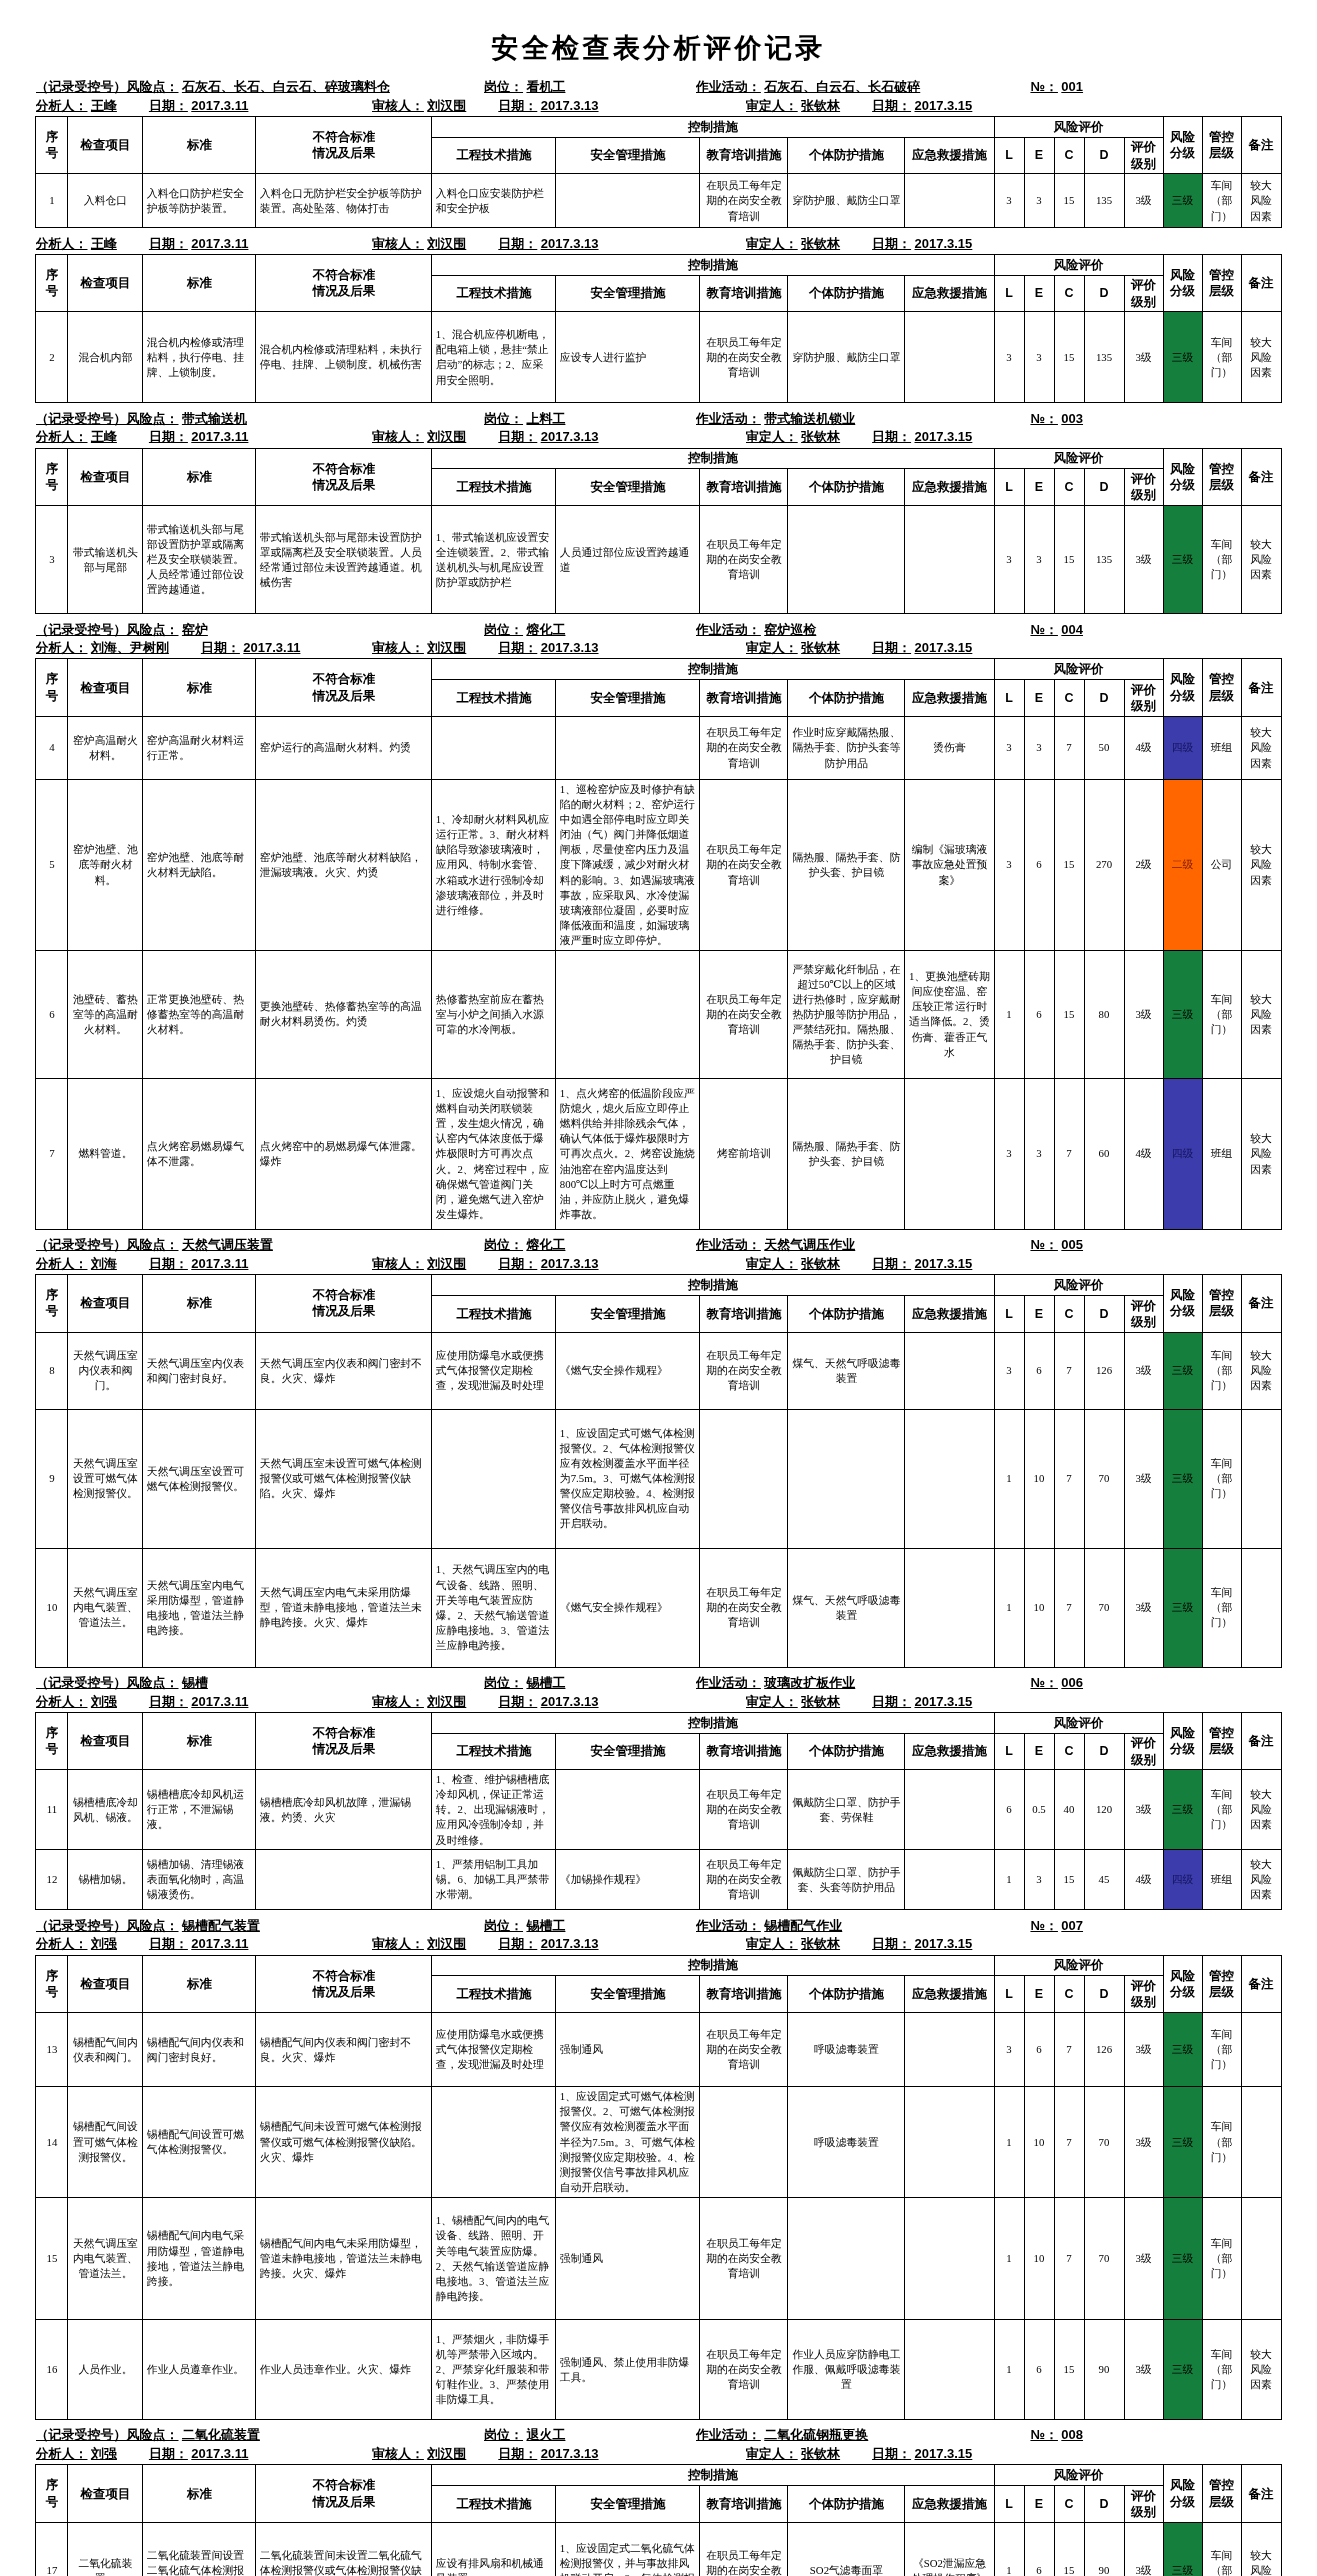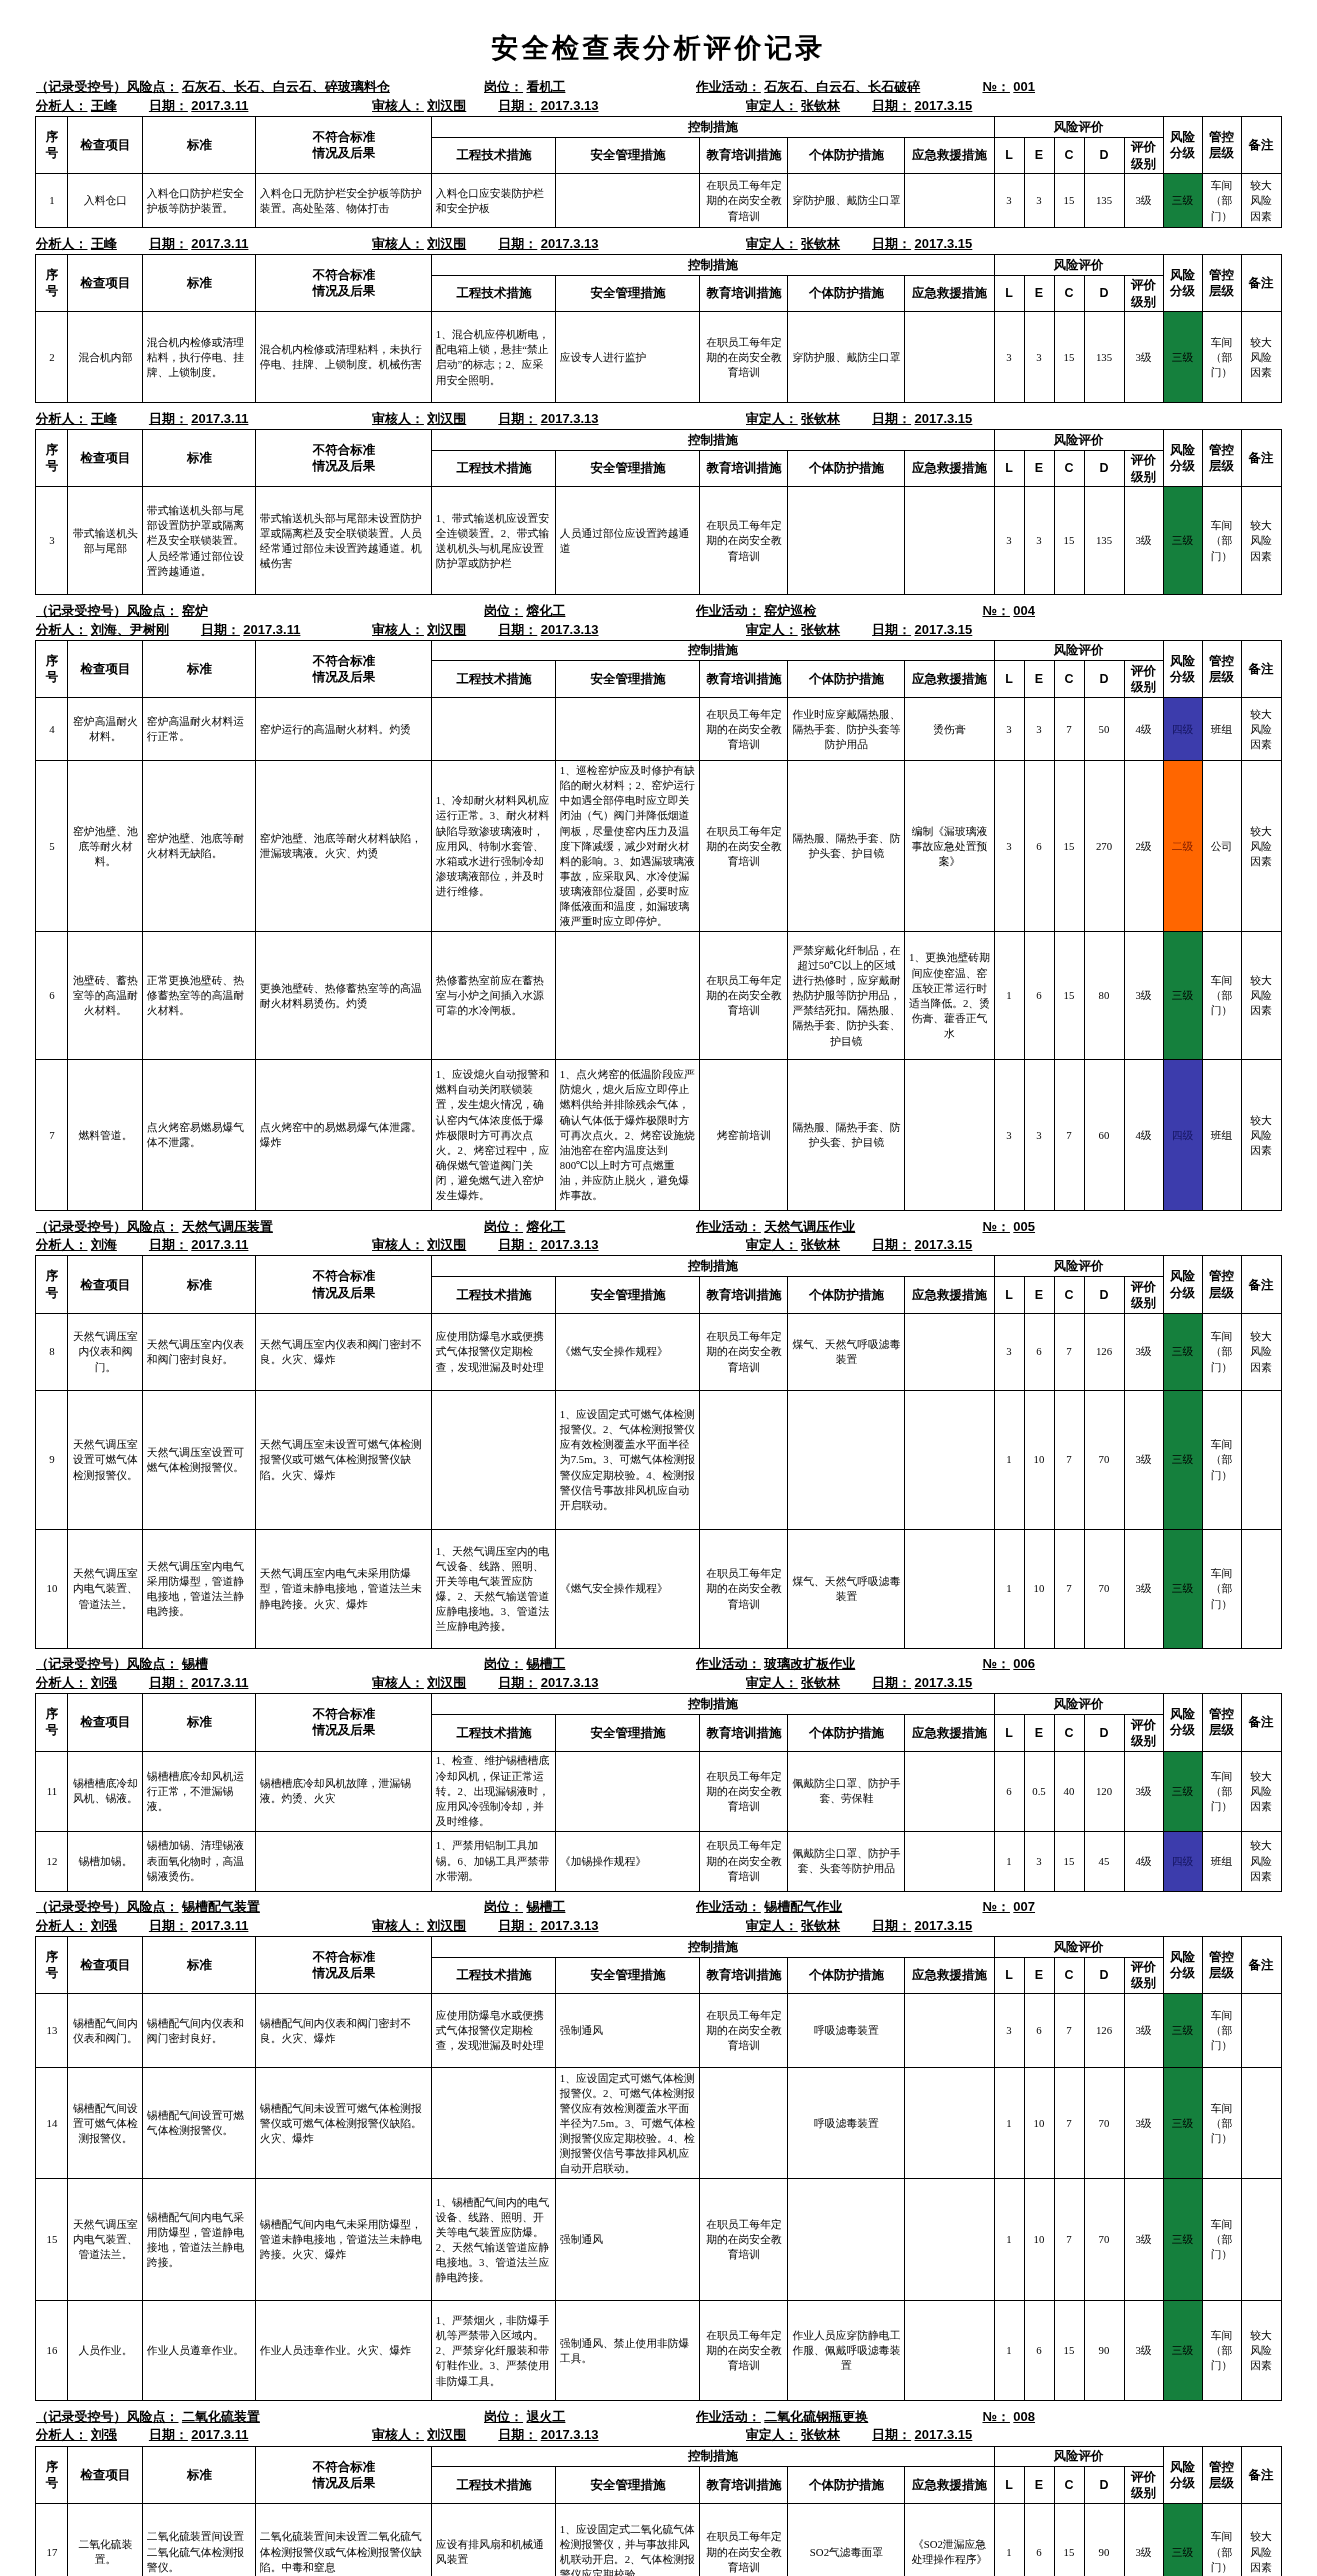--- a/index.html
+++ b/index.html
@@ -1,21 +1,21 @@
 <!DOCTYPE html>
 <html style="font-size:9px"><head>
 <meta charset="utf-8">
 <style>
   html,body{margin:0;padding:0;background:#ffffff;}
   body{width:1317px;color:#000;}
   .title{text-align:center;font:bold 27px "Liberation Sans",sans-serif;letter-spacing:3.4px;margin:30px 0 11.4px 0;}
   .section{margin:0 auto;}
   .meta-line{width:1246px;margin:0 auto;display:flex;font:bold 13px "Liberation Sans",sans-serif;line-height:1.35;padding:0.6px 0;text-decoration:underline;}
   .meta-seg{display:inline-block;white-space:nowrap;overflow:hidden;}
-  .w1{flex:0 0 36%;}.w2{flex:0 0 17%;}.w3{flex:0 0 23%;}.w4{flex:1 1 auto;}
+  .w1{flex:0 0 36%;}.w2{flex:0 0 17%;}.w3{flex:0 0 23%;}.w4{flex:1 1 auto;margin-left:48px;}
   .v1{flex:0 0 27%;}.v2{flex:0 0 30%;}.v3{flex:1 1 auto;}
   .meta-seg .val{margin-left:3.4px;}
   .meta-seg .dl{margin-left:32px;}
   table{width:1246px;margin:1.1px auto 5.7px auto;border-collapse:collapse;border:1.7px solid #000;table-layout:fixed;}
   th,td{border:1.1px solid #000;padding:1.7px 3.4px;box-sizing:border-box;vertical-align:middle;overflow:hidden;}
   th{font:bold 12.5px/1.3 "Liberation Sans",sans-serif;text-align:center;white-space:pre-line;}
   td{font:10.8px/1.4 "Liberation Serif","DejaVu Serif",serif;text-align:left;}
   td.c{text-align:center;}
   td.rg-3{background:#15803d;color:#000;}
   td.rg-2{background:#FF6600;color:#7B1A00;}
@@ -177,20 +177,26 @@
             <td class="c">3级</td>
             <td class="c rg-3">三级</td>
             <td class="c">车间（部门）</td>
             <td class="c">较大风险因素</td>
           </tr>
         </tbody>
       </table>
     </div>
     <div class="section">
       <div class="meta-line">
+        <span class="meta-seg w1"><span class="lbl">（记录受控号）风险点：</span><span class="val">带式输送机</span></span>
+        <span class="meta-seg w2"><span class="lbl">岗位：</span><span class="val">上料工</span></span>
+        <span class="meta-seg w3"><span class="lbl">作业活动：</span><span class="val">带式输送机锁业</span></span>
+        <span class="meta-seg w4"><span class="lbl">№：</span><span class="val">003</span></span>
+      </div>
+      <div class="meta-line">
         <span class="meta-seg v1"><span class="lbl">分析人：</span><span class="val">王峰</span><span class="lbl dl">日期：</span><span class="val">2017.3.11</span></span>
         <span class="meta-seg v2"><span class="lbl">审核人：</span><span class="val">刘汉围</span><span class="lbl dl">日期：</span><span class="val">2017.3.13</span></span>
         <span class="meta-seg v3"><span class="lbl">审定人：</span><span class="val">张钦林</span><span class="lbl dl">日期：</span><span class="val">2017.3.15</span></span>
       </div>
       <table>
         <colgroup>
           <col style="width: 32px;">
           <col style="width: 75px;">
           <col style="width: 113px;">
           <col style="width: 176px;">

